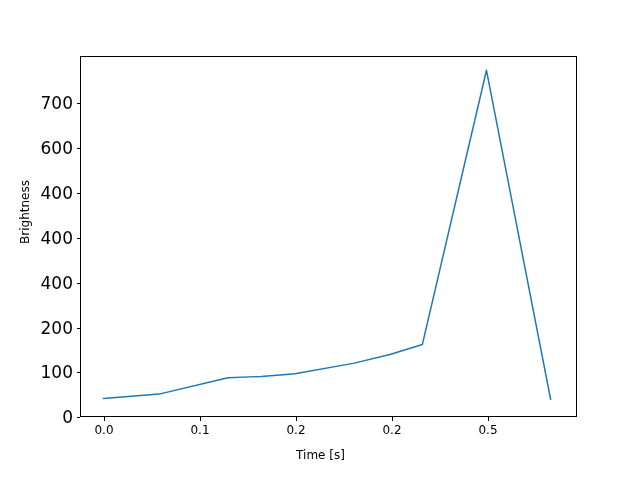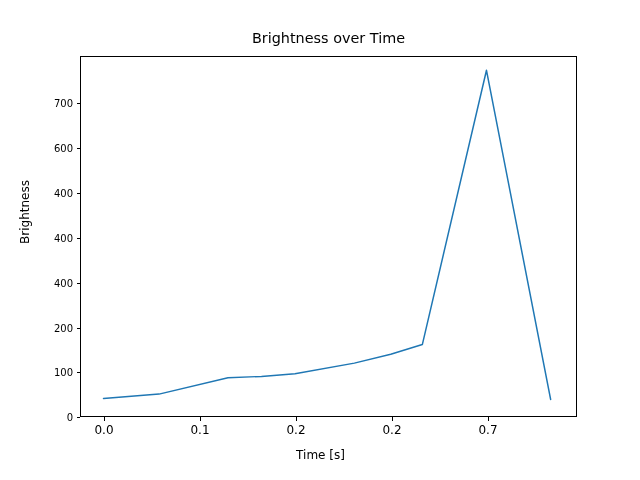--- a/index.html
+++ b/index.html
@@ -44,21 +44,21 @@
     left: 0;
     top: 0;
     width: 100%;
     height: 100%;
     display: block;
   }
   .ytick-label {
     position: absolute;
     right: 0;
     text-align: right;
-    font-size: 10px;
+    font-size: 17px;
     color: #000000;
     white-space: nowrap;
     transform: translateY(-50%);
   }
   #ytick-labels {
     position: absolute;
     left: 0px;
     top: 0px;
     width: 73px;
     height: 480px;
@@ -111,21 +111,20 @@
     color: #000000;
     transform: rotate(-90deg);
     transform-origin: center center;
   }
 </style>
 </head>
 <body>
 
 <div id="figure">
 
-  <div id="chart-title">Brightness over Time</div>
 
   <div id="ytick-labels">
     <div class="ytick-label" style="top:417px">0</div>
     <div class="ytick-label" style="top:372px">100</div>
     <div class="ytick-label" style="top:328px">200</div>
     <div class="ytick-label" style="top:283px">400</div>
     <div class="ytick-label" style="top:238px">400</div>
     <div class="ytick-label" style="top:193px">400</div>
     <div class="ytick-label" style="top:148px">600</div>
     <div class="ytick-label" style="top:103px">700</div>
@@ -138,21 +137,21 @@
     <div class="ytick-mark" style="top:193px"></div>
     <div class="ytick-mark" style="top:148px"></div>
     <div class="ytick-mark" style="top:103px"></div>
   </div>
 
   <div id="xtick-labels">
     <div class="xtick-label" style="left:104px">0.0</div>
     <div class="xtick-label" style="left:200px">0.1</div>
     <div class="xtick-label" style="left:296px">0.2</div>
     <div class="xtick-label" style="left:392px">0.2</div>
-    <div class="xtick-label" style="left:488px">0.7</div>
+    <div class="xtick-label" style="left:488px">0.5</div>
 
     <div class="xtick-mark" style="left:104px"></div>
     <div class="xtick-mark" style="left:200px"></div>
     <div class="xtick-mark" style="left:296px"></div>
     <div class="xtick-mark" style="left:392px"></div>
     <div class="xtick-mark" style="left:488px"></div>
   </div>
 
   <div id="plot-area">
     <svg id="data-svg" viewBox="0 0 497 361" preserveAspectRatio="none">

